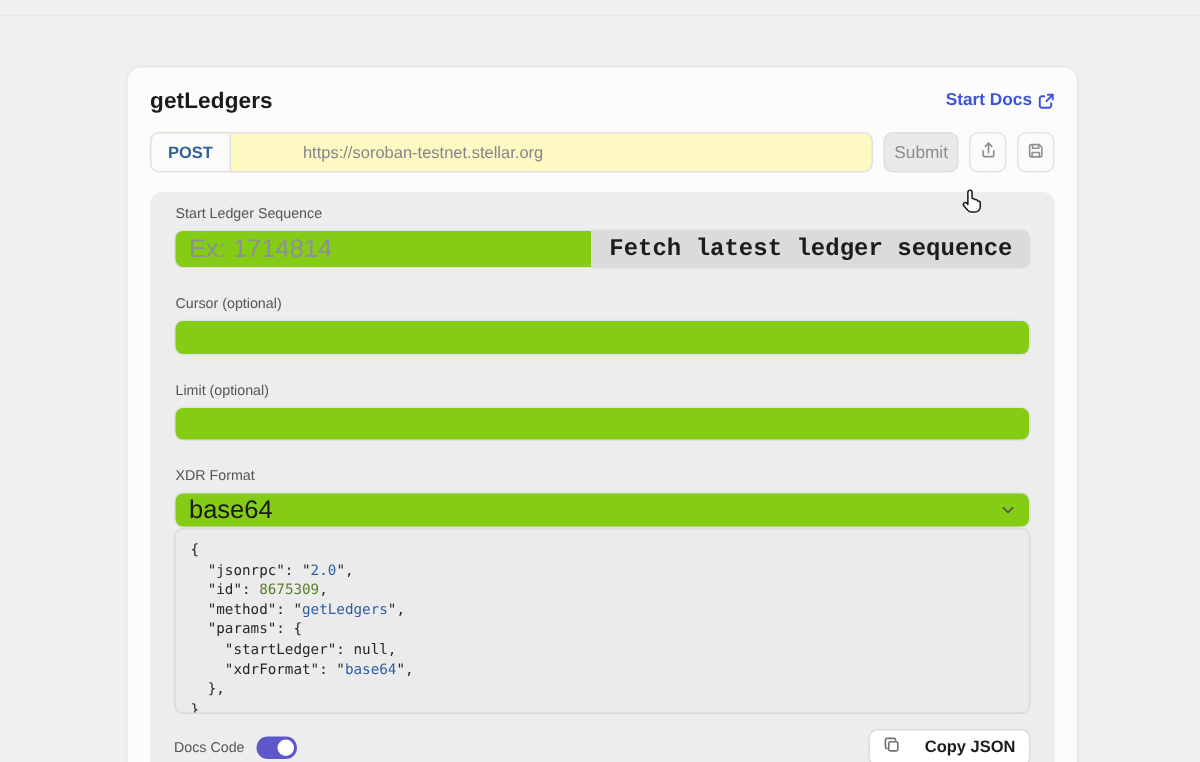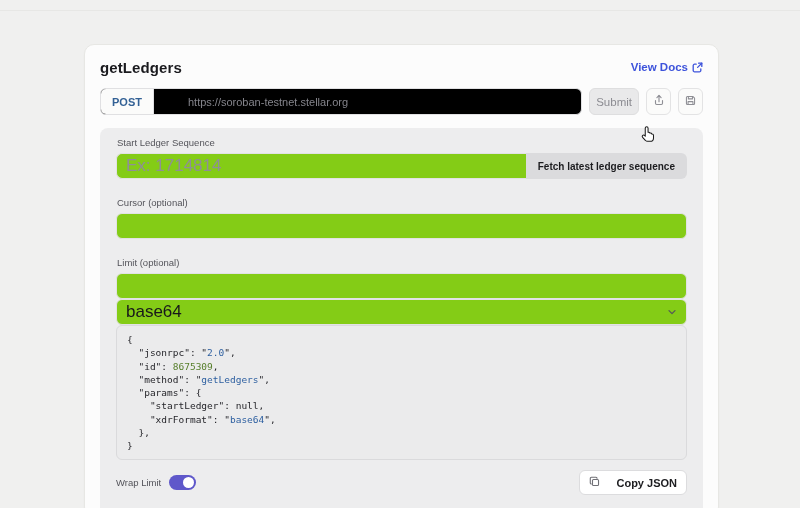--- a/index.html
+++ b/index.html
@@ -17,40 +17,40 @@
     padding:12px 15px 6px;box-shadow:0 1px 2px rgba(0,0,0,.03);
   }
 
   .card-header{display:flex;justify-content:space-between;align-items:center;height:20px;}
   .page-title{font-size:15px;font-weight:600;color:#1a1a1e;letter-spacing:.1px;}
   .view-docs{display:flex;align-items:center;gap:4px;color:var(--accent-indigo,#3D53DB);
     font-size:11.5px;font-weight:700;cursor:pointer;}
   .view-docs svg{display:block;}
 
   .request-row{display:flex;gap:7px;margin-top:11px;height:27px;}
-  .url-group{flex:1;display:flex;border:1px solid #e0e0e2;border-radius:6px;overflow:hidden;background:#000000;}
+  .url-group{flex:1;display:flex;border:1px solid #e0e0e2;border-radius:6px;overflow:hidden;background:#fef9c3;gap:38px;}
   .method-badge{background:#fbfbfa;color:var(--method-text,#336195);font-weight:700;font-size:11px;
     padding:0 11px;display:flex;align-items:center;border-right:1px solid #e0e0e2;}
-  .url-text{color:#85858c;font-size:11px;display:flex;align-items:center;padding:12px 10px;white-space:nowrap;margin-left:24px;}
+  .url-text{color:#85858c;font-size:11px;display:flex;align-items:center;padding:12px 10px;white-space:nowrap;}
   .submit-btn{min-width:47px;background:#e9e9ea;border:1px solid #dededf;border-radius:6px;
     color:#8c8c92;font-size:11.5px;font-weight:500;font-family:inherit;}
   .icon-btn{width:25px;background:#fbfbfa;border:1px solid #e3e3e4;border-radius:6px;
     display:flex;align-items:center;justify-content:center;color:#8f8f95;padding:0;}
 
   .panel{margin-top:13px;background:#ededee;border-radius:8px;height:391px;box-sizing:border-box;
     padding:9px 16px 8px;display:flex;flex-direction:column;}
   .f-label{font-size:9.5px;color:#54545a;height:12px;line-height:12px;margin:0 0 4px 1px;}
   .gap{margin-top:18px;}
   .input,.select{height:26px;background:#84cc16;border:1px solid #e2e2e4;border-radius:6px;
     box-sizing:border-box;font-size:17px;color:#18181b;padding:0 9px;width:100%;font-family:inherit;}
   .input::placeholder{color:#8f8f96;opacity:1;}
   .fetch-row{display:flex;height:26px;}
   .fetch-row .input{flex:1;border-radius:6px 0 0 6px;border-right:none;}
   .fetch-btn{background:#dbdbdd;border:none;border-radius:0 6px 6px 0;height:26px;
-    font-size:10px;font-weight:600;color:#1c1c1f;padding:0 12px;white-space:nowrap;font-family:Liberation Sans, sans-serif;}
+    font-size:16px;font-weight:600;color:#1c1c1f;padding:0 12px;white-space:nowrap;font-family:Liberation Mono, monospace;}
   .select{display:flex;align-items:center;justify-content:space-between;cursor:pointer;}
   .select .chev{color:#55555b;}
 
   .code-block{background:#ebebec;border:1px solid #dadadc;border-radius:6px;height:135px;
     box-sizing:border-box;padding:7px 10px;overflow:hidden;
     font-family:"DejaVu Sans Mono",monospace;font-size:9.5px;line-height:13.3px;color:#26262b;white-space:pre;}
   .tok-d{color:#26262b;}
   .tok-s{color:var(--code-string,#2D5FA0);}
   .tok-n{color:var(--code-number,#577F2B);}
 
@@ -71,21 +71,21 @@
 </head>
 <body>
 
 <div class="top-line"></div>
 
 <div class="card">
 
   <div class="card-header">
     <div class="page-title">getLedgers</div>
     <div class="view-docs">
-      <span>View Docs</span>
+      <span>Start Docs</span>
       <span>
         <svg width="11" height="11" viewBox="0 0 11 11" fill="none" stroke="currentColor" stroke-width="1.3" stroke-linecap="round" stroke-linejoin="round">
           <path d="M4.2 2.2H2.6A1.4 1.4 0 0 0 1.2 3.6v4.8a1.4 1.4 0 0 0 1.4 1.4h4.8a1.4 1.4 0 0 0 1.4-1.4V6.8"></path>
           <path d="M6.6 1.2h3.2v3.2"></path>
           <path d="M9.8 1.2 5.6 5.4"></path>
         </svg>
       </span>
     </div>
   </div>
 
@@ -122,34 +122,35 @@
       <input class="input" type="text" placeholder="Ex: 1714814" style="">
       <button class="fetch-btn">Fetch latest ledger sequence</button>
     </div>
 
     <div class="f-label gap">Cursor (optional)</div>
     <input class="input" type="text" value="" style="">
 
     <div class="f-label gap">Limit (optional)</div>
     <input class="input" type="text" value="" style="">
 
+    <div class="f-label gap">XDR Format</div>
     <div class="select">
       <span>base64</span>
       <span class="chev">
         <svg width="10" height="10" viewBox="0 0 10 10" fill="none" stroke="currentColor" stroke-width="1.2" stroke-linecap="round" stroke-linejoin="round">
           <path d="M2 3.6 5 6.6 8 3.6"></path>
         </svg>
       </span>
     </div>
 
     <div class="code-block"><div><span class="tok-d">{</span></div><div><span class="tok-d">  "jsonrpc": "</span><span class="tok-s">2.0</span><span class="tok-d">",</span></div><div><span class="tok-d">  "id": </span><span class="tok-n">8675309</span><span class="tok-d">,</span></div><div><span class="tok-d">  "method": "</span><span class="tok-s">getLedgers</span><span class="tok-d">",</span></div><div><span class="tok-d">  "params": {</span></div><div><span class="tok-d">    "startLedger": null,</span></div><div><span class="tok-d">    "xdrFormat": "</span><span class="tok-s">base64</span><span class="tok-d">",</span></div><div><span class="tok-d">  },</span></div><div><span class="tok-d">}</span></div></div>
 
     <div class="panel-footer">
       <div class="wrap-group">
-        <span class="wrap-label">Wrap Limit</span>
+        <span class="wrap-label">Docs Code</span>
         <div class="toggle on">
           <div class="knob"></div>
         </div>
       </div>
       <button class="copy-btn">
         <span>
           <svg width="11" height="11" viewBox="0 0 12 12" fill="none" stroke="currentColor" stroke-width="1.2" stroke-linejoin="round">
             <rect x="3.8" y="3.8" width="6.6" height="6.6" rx="1.2"></rect>
             <path d="M8.2 2.4V2A1.2 1.2 0 0 0 7 .8H2A1.2 1.2 0 0 0 .8 2v5A1.2 1.2 0 0 0 2 8.2h.4" transform="translate(0.6,0.6)"></path>
           </svg>

